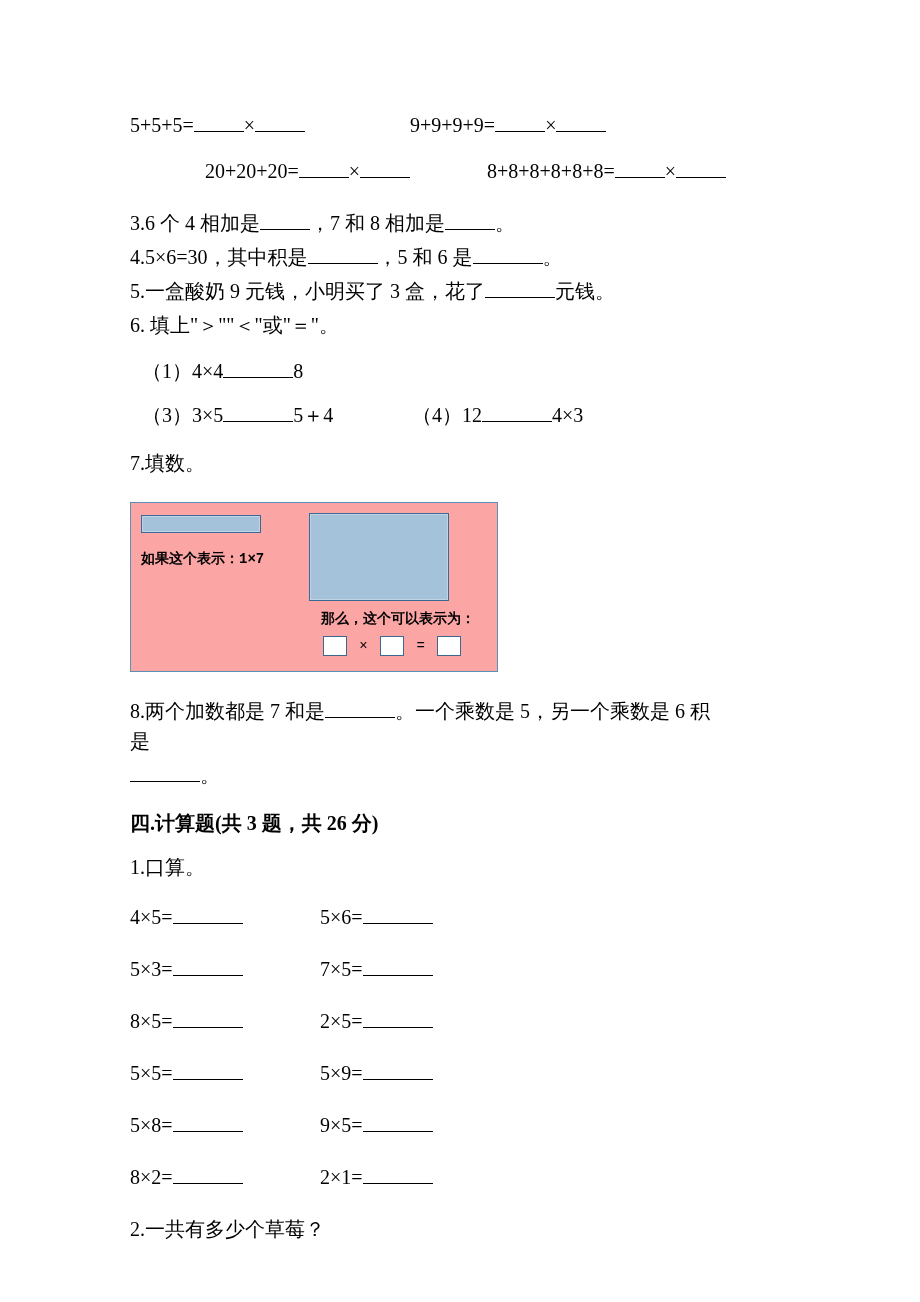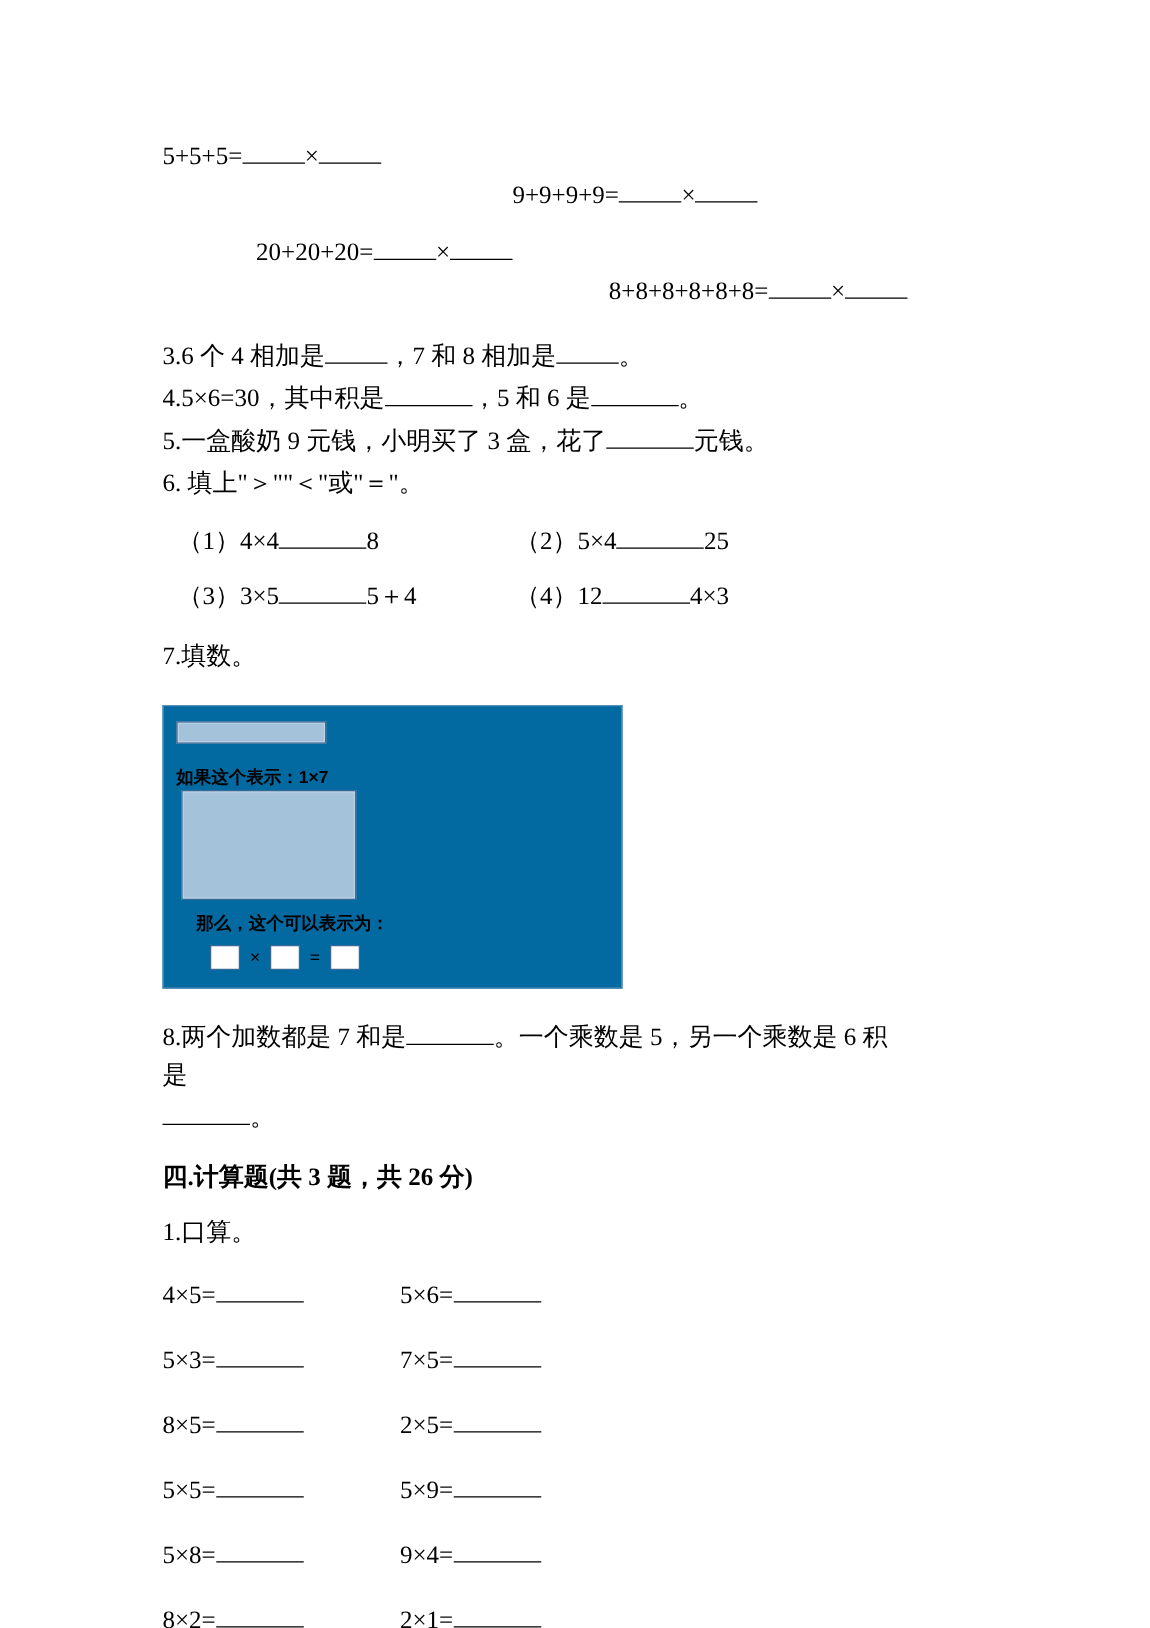--- a/index.html
+++ b/index.html
@@ -15,21 +15,21 @@
     width: 856px;
     min-height: 1302px;
     padding: 110px 130px 0 130px;
     box-sizing: border-box;
   }
   .row-pair {
     display: flex;
     margin-bottom: 16px;
   }
   .row-pair .left { width: 280px; }
-  .row-pair .right { flex: 1; margin-top: 31px; }
+  .row-pair .right { flex: 1; }
   .row-pair-compare {
     display: flex;
     margin-bottom: 14px;
     padding-left: 12px;
     font-family: Liberation Serif, serif;
   }
   .row-pair-compare .left { width: 270px; }
   .row-pair-compare .right { flex: 1; }
   .blank {
     display: inline-block;
@@ -40,25 +40,24 @@
   }
   .blank.sm { min-width: 50px; }
   .blank.md { min-width: 70px; }
   .q-line { margin-bottom: 4px; }
 
   .figure-box {
     border: 1px solid #5a8fb8;
     width: 346px;
     padding: 10px 10px 14px 10px;
     margin: 14px 0 24px 0;
-    background: #0369a1;
-    display: flex;
-    flex-direction: column;
+    background: #fca5a5;
+    display: flex;
     position: relative;
-    font-family: Liberation Sans, sans-serif;
+    font-family: Liberation Mono, monospace;
   }
   .fig-col1 {
     width: 164px;
     box-sizing: border-box;
     padding-top: 2px;
   }
   .fig-col2 {
     width: 170px;
     box-sizing: border-box;
     padding-left: 4px;
@@ -151,23 +150,20 @@
 
   <div class="q-line">
     <span>5.一盒酸奶 9 元钱，小明买了 3 盒，花了</span><span class="blank md"></span><span>元钱。</span>
   </div>
 
   <div class="q-line" style="margin-bottom:16px;">6.   填上"＞""＜"或"＝"。</div>
 
   <div class="row-pair-compare">
     <span class="left">
       <span>（1）4×4</span><span class="blank md"></span><span>8</span>
-    </span>
-    <span class="right">
-      <span>（2）5×4</span><span class="blank md"></span><span>25</span>
     </span>
   </div>
 
   <div class="row-pair-compare" style="margin-bottom:18px;">
     <span class="left">
       <span>（3）3×5</span><span class="blank md"></span><span>5＋4</span>
     </span>
     <span class="right">
       <span>（4）12</span><span class="blank md"></span><span>4×3</span>
     </span>
@@ -215,21 +211,21 @@
   <div class="calc-row">
     <span class="c1"><span>8×5=</span><span class="blank md"></span></span>
     <span class="c2"><span>2×5=</span><span class="blank md"></span></span>
   </div>
   <div class="calc-row">
     <span class="c1"><span>5×5=</span><span class="blank md"></span></span>
     <span class="c2"><span>5×9=</span><span class="blank md"></span></span>
   </div>
   <div class="calc-row">
     <span class="c1"><span>5×8=</span><span class="blank md"></span></span>
-    <span class="c2"><span>9×4=</span><span class="blank md"></span></span>
+    <span class="c2"><span>9×5=</span><span class="blank md"></span></span>
   </div>
   <div class="calc-row">
     <span class="c1"><span>8×2=</span><span class="blank md"></span></span>
     <span class="c2"><span>2×1=</span><span class="blank md"></span></span>
   </div>
 
   <div class="q-line">2.一共有多少个草莓？</div>
 
 </div>
 

